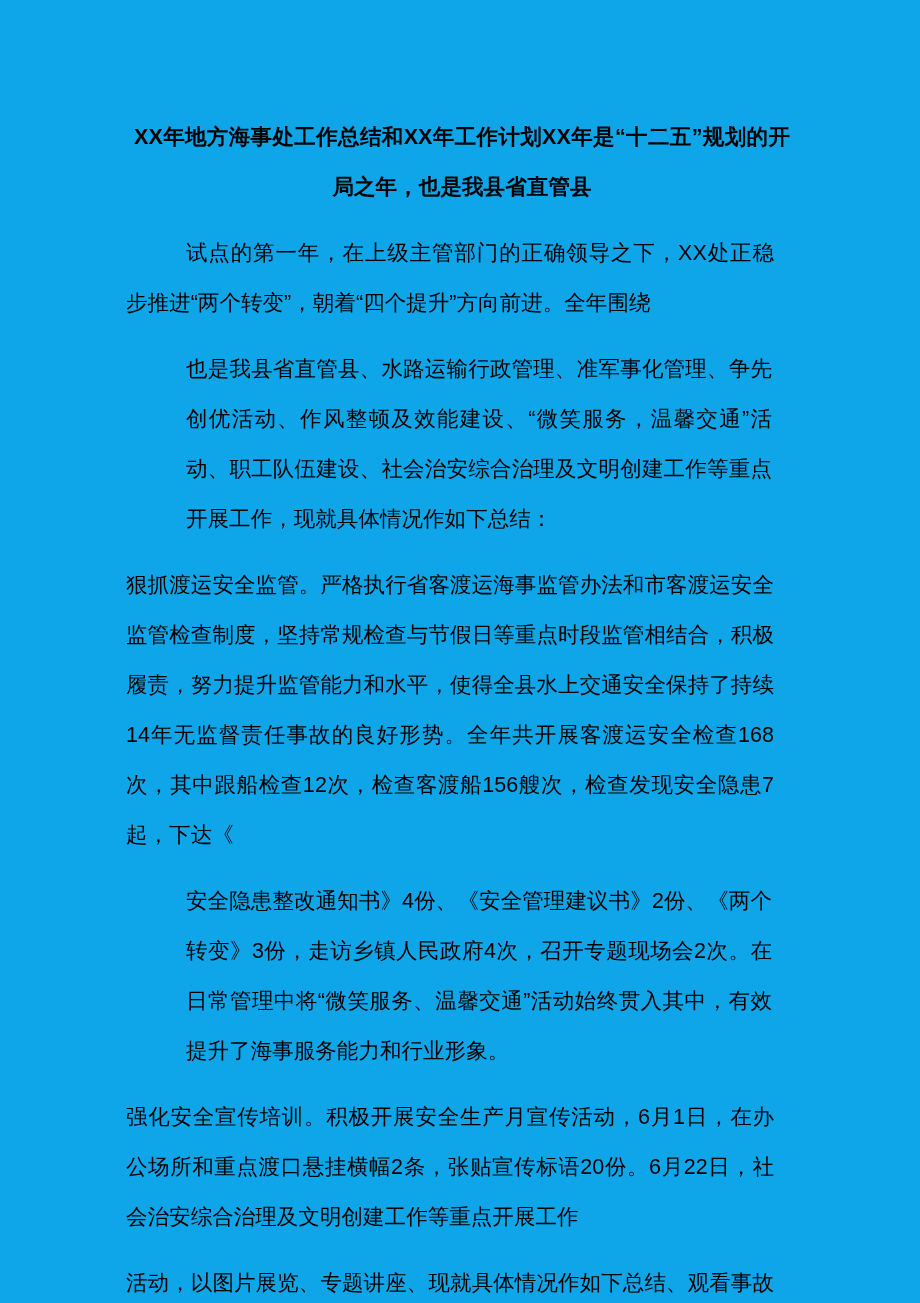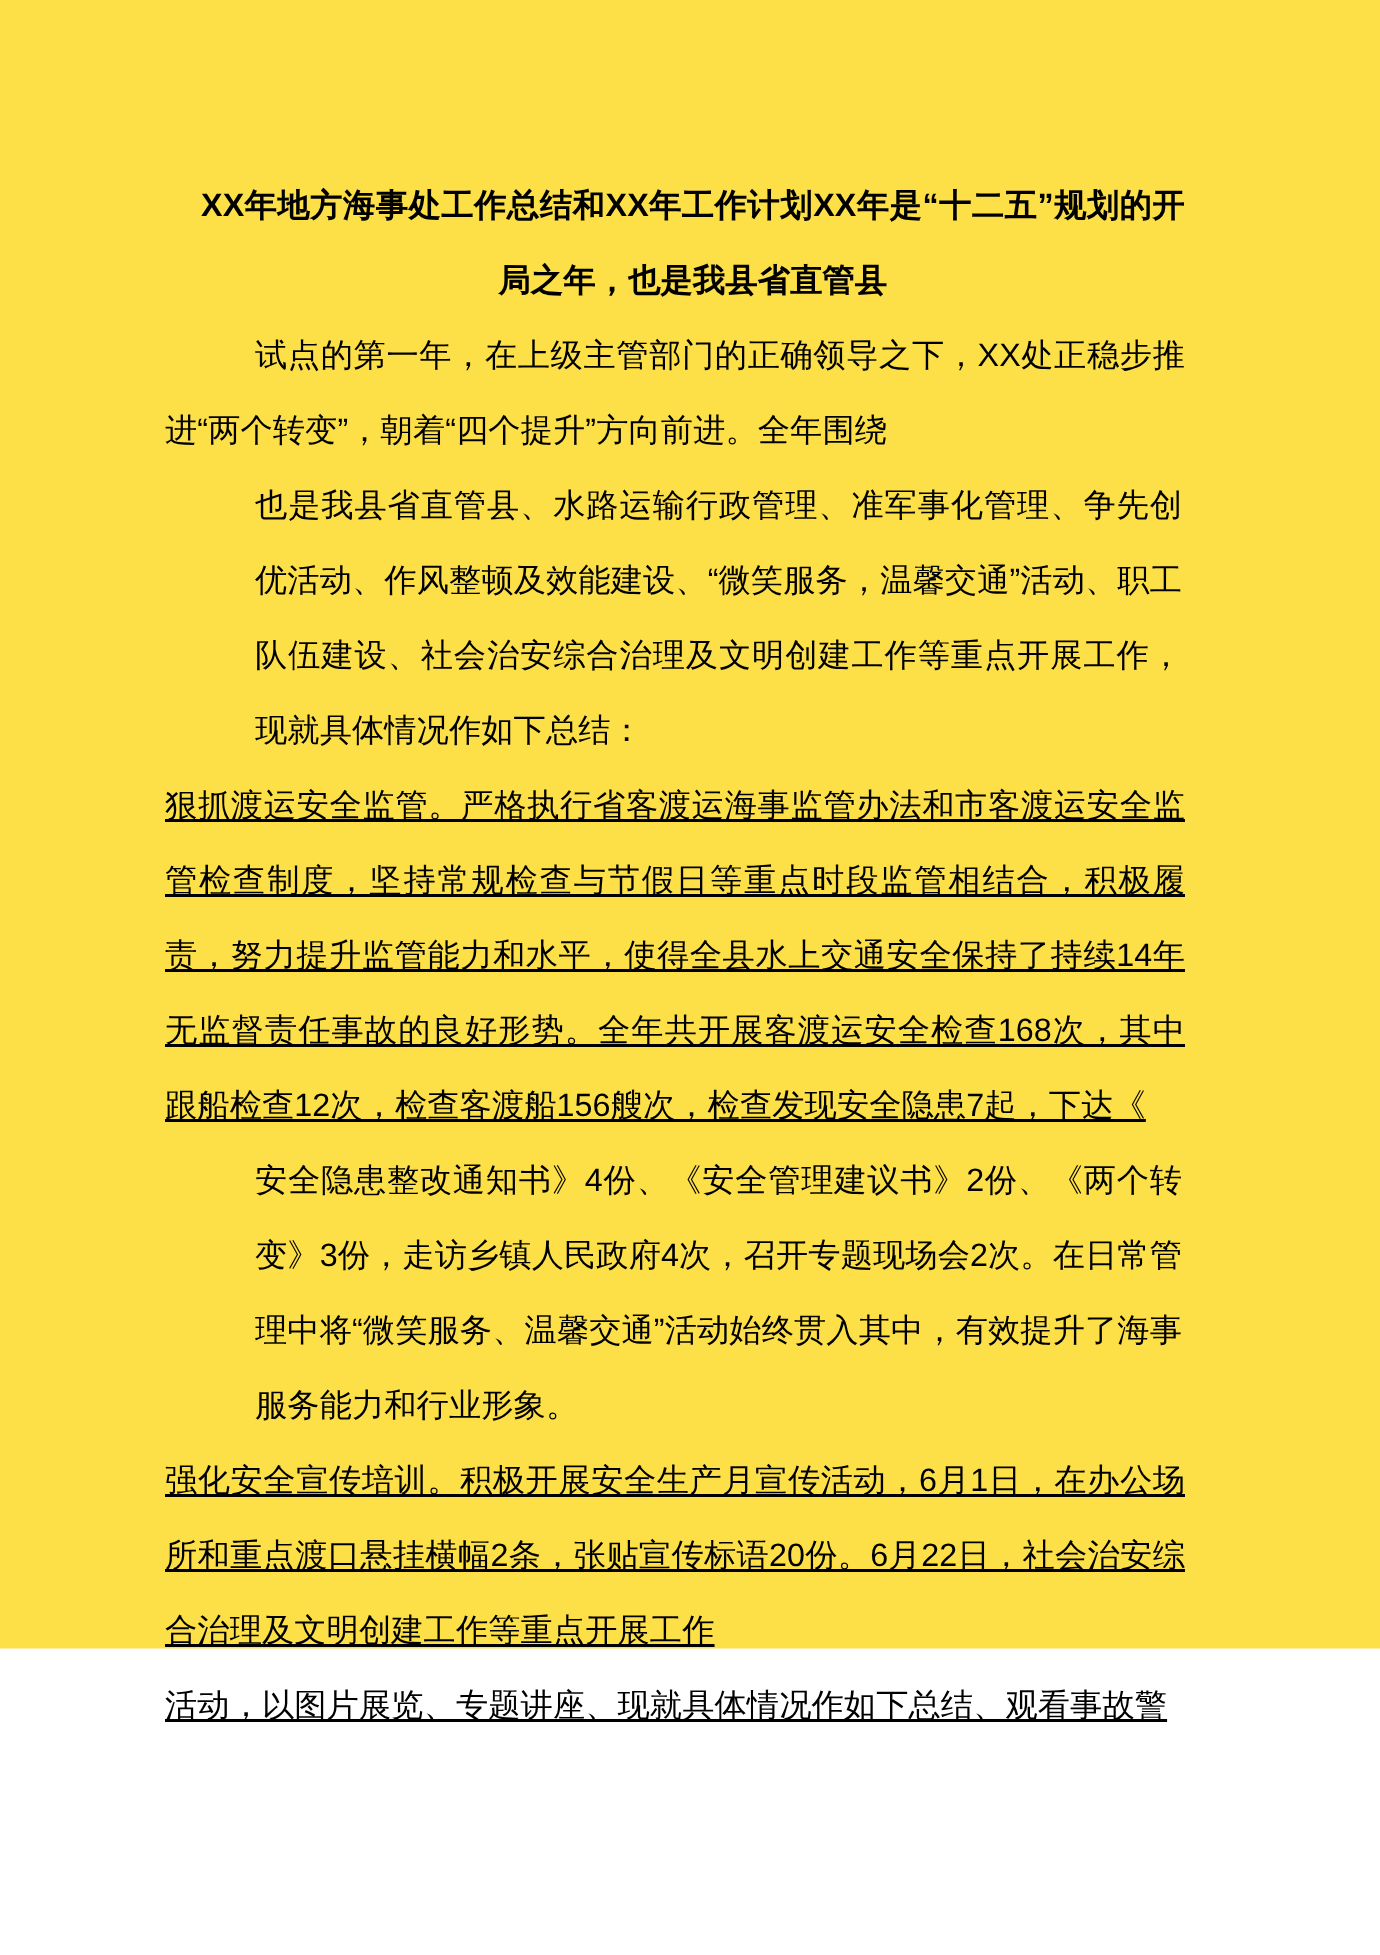--- a/index.html
+++ b/index.html
@@ -13,22 +13,22 @@
     height: 1303px;
     overflow: hidden;
     font-family: "Liberation Sans", "DejaVu Sans", sans-serif;
     color: #000000;
     -webkit-font-smoothing: antialiased;
   }
 
   #page {
     position: relative;
     width: 920px;
-    height: 1099px;
-    background: #fde047;
+    height: 1303px;
+    background: #0ea5e9;
     box-sizing: border-box;
   }
 
   
   #doc-body {
     position: absolute;
     left: 110px;
     top: 112px;
     width: 680px;
   }
@@ -46,28 +46,27 @@
   }
 
   .para {
     font-size: 21.5px;
     font-weight: 400;
     line-height: 50px;
     text-align: justify;
     text-align-last: left;
     text-justify: inter-character;
     letter-spacing: 0.05px;
-    margin: 0;
+    margin: 16px;
     padding: 0;
   }
 
   
   .para.flush {
     padding-left: 0;
-    text-decoration: underline;
   }
 
   
   .para.indented {
     padding-left: 60px;
     padding-right: 2px;
   }
 
   
   .para.lead-indent {

